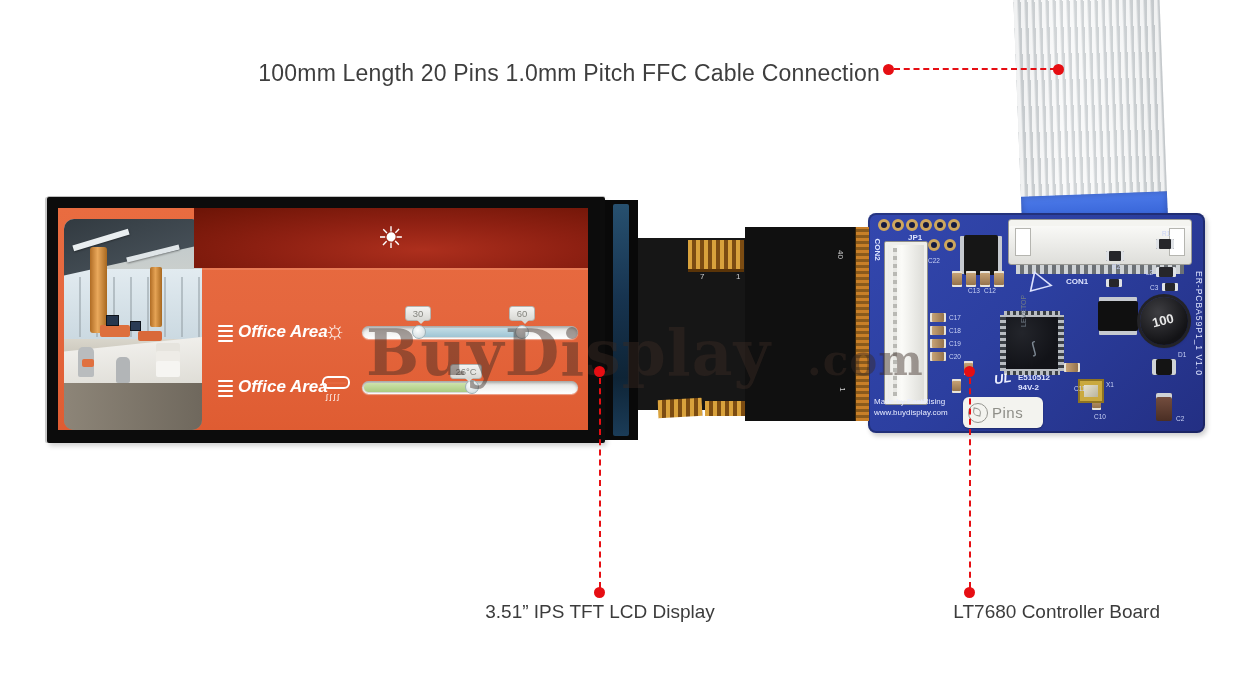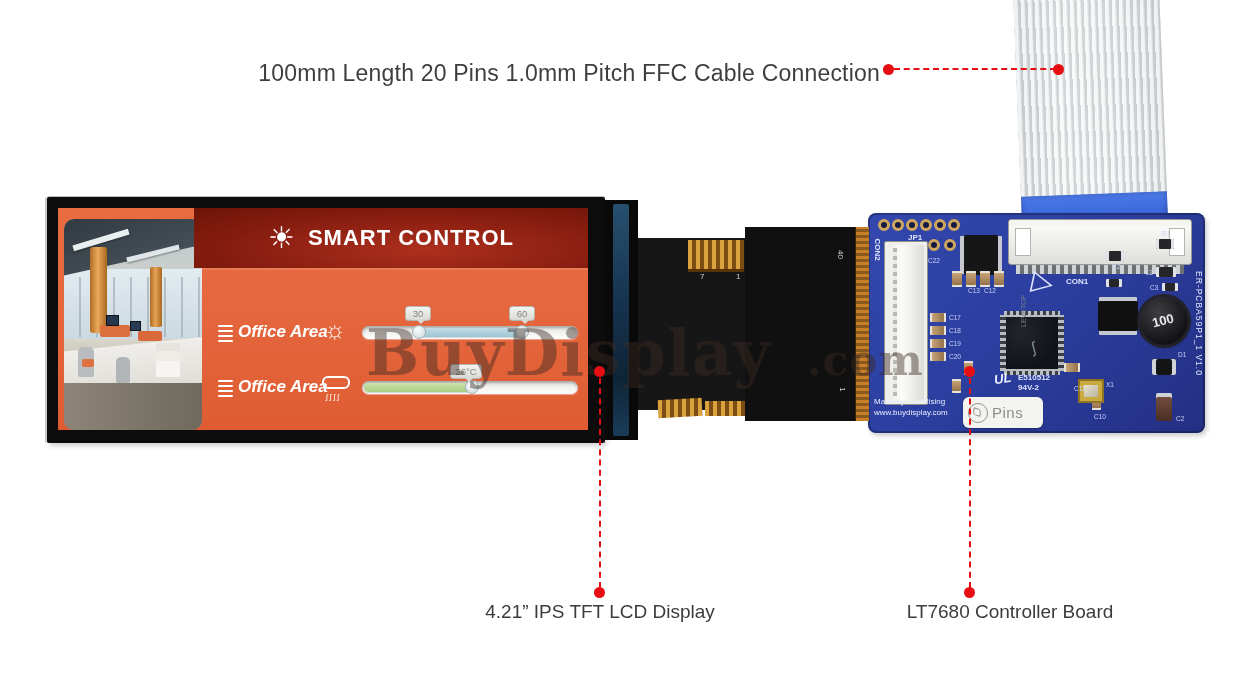--- a/index.html
+++ b/index.html
@@ -99,21 +99,20 @@
       <div class="abs" style="left:66px;top:102px;width:9px;height:8px;background:#2a3b55;border:1px solid #10151c;"></div>
       <div class="abs" style="left:92px;top:124px;width:24px;height:34px;background:#f6f5f2;border-radius:2px;box-shadow:inset 0 8px 0 #e6e4de,inset 0 18px 0 #eeece7;"></div>
       <div class="abs" style="left:14px;top:128px;width:16px;height:30px;background:#b9bcbe;border-radius:5px 5px 2px 2px;"></div>
       <div class="abs" style="left:18px;top:140px;width:12px;height:8px;background:#e0703f;border-radius:2px;"></div>
       <div class="abs" style="left:52px;top:138px;width:14px;height:26px;background:#b2b5b7;border-radius:5px 5px 2px 2px;"></div>
       <div class="abs" style="left:0;top:164px;width:138px;height:47px;background:linear-gradient(90deg,#8d8578,#6f685d);"></div>
     </div>
 
     <div class="abs ui-header">
       <span class="sun-glyph">☀</span>
-      <span class="ui-title">SMART CONTROL</span>
     </div>
 
     <div class="ham" style="left:160px;top:117px;"></div>
     <div class="ham" style="left:160px;top:122px;"></div>
     <div class="ham" style="left:160px;top:127px;"></div>
     <div class="ham" style="left:160px;top:132px;"></div>
     <div class="row-label" style="left:180px;top:114px;">Office Area</div>
     <div class="abs" style="left:266px;top:108px;color:#fff;font-size:24px;">☼</div>
     <div class="track" style="left:304px;top:118px;">
       <div class="fill-blue" style="left:56px;width:104px;"></div>
@@ -252,18 +251,18 @@
   <div class="abs" style="right:1px;top:0;height:100%;display:flex;align-items:center;">
     <span style="writing-mode:vertical-rl;color:#dfe5ff;font-size:8.5px;letter-spacing:1px;">ER-PCBA59P1_1 V1.0</span>
   </div>
 </div>
 
 <div class="abs wm"><span>BuyDisplay</span><span class="suf">.com</span></div>
 
 <div class="vdash" style="left:599px;top:378px;height:210px;"></div>
 <div class="dot" style="left:594px;top:366px;"></div>
 <div class="dot" style="left:594px;top:587px;"></div>
-<div class="abs annot2" style="left:450px;top:601px;width:300px;text-align:center;">4.21” IPS TFT LCD Display</div>
+<div class="abs annot2" style="left:450px;top:601px;width:300px;text-align:center;">3.51” IPS TFT LCD Display</div>
 
 <div class="vdash" style="left:969px;top:378px;height:210px;"></div>
 <div class="dot" style="left:964px;top:366px;"></div>
 <div class="dot" style="left:964px;top:587px;"></div>
-<div class="abs annot2" style="left:860px;top:601px;width:300px;text-align:center;">LT7680 Controller Board</div>
+<div class="abs annot2" style="left:860px;top:601px;width:300px;text-align:right;">LT7680 Controller Board</div>
 
 </body></html>

